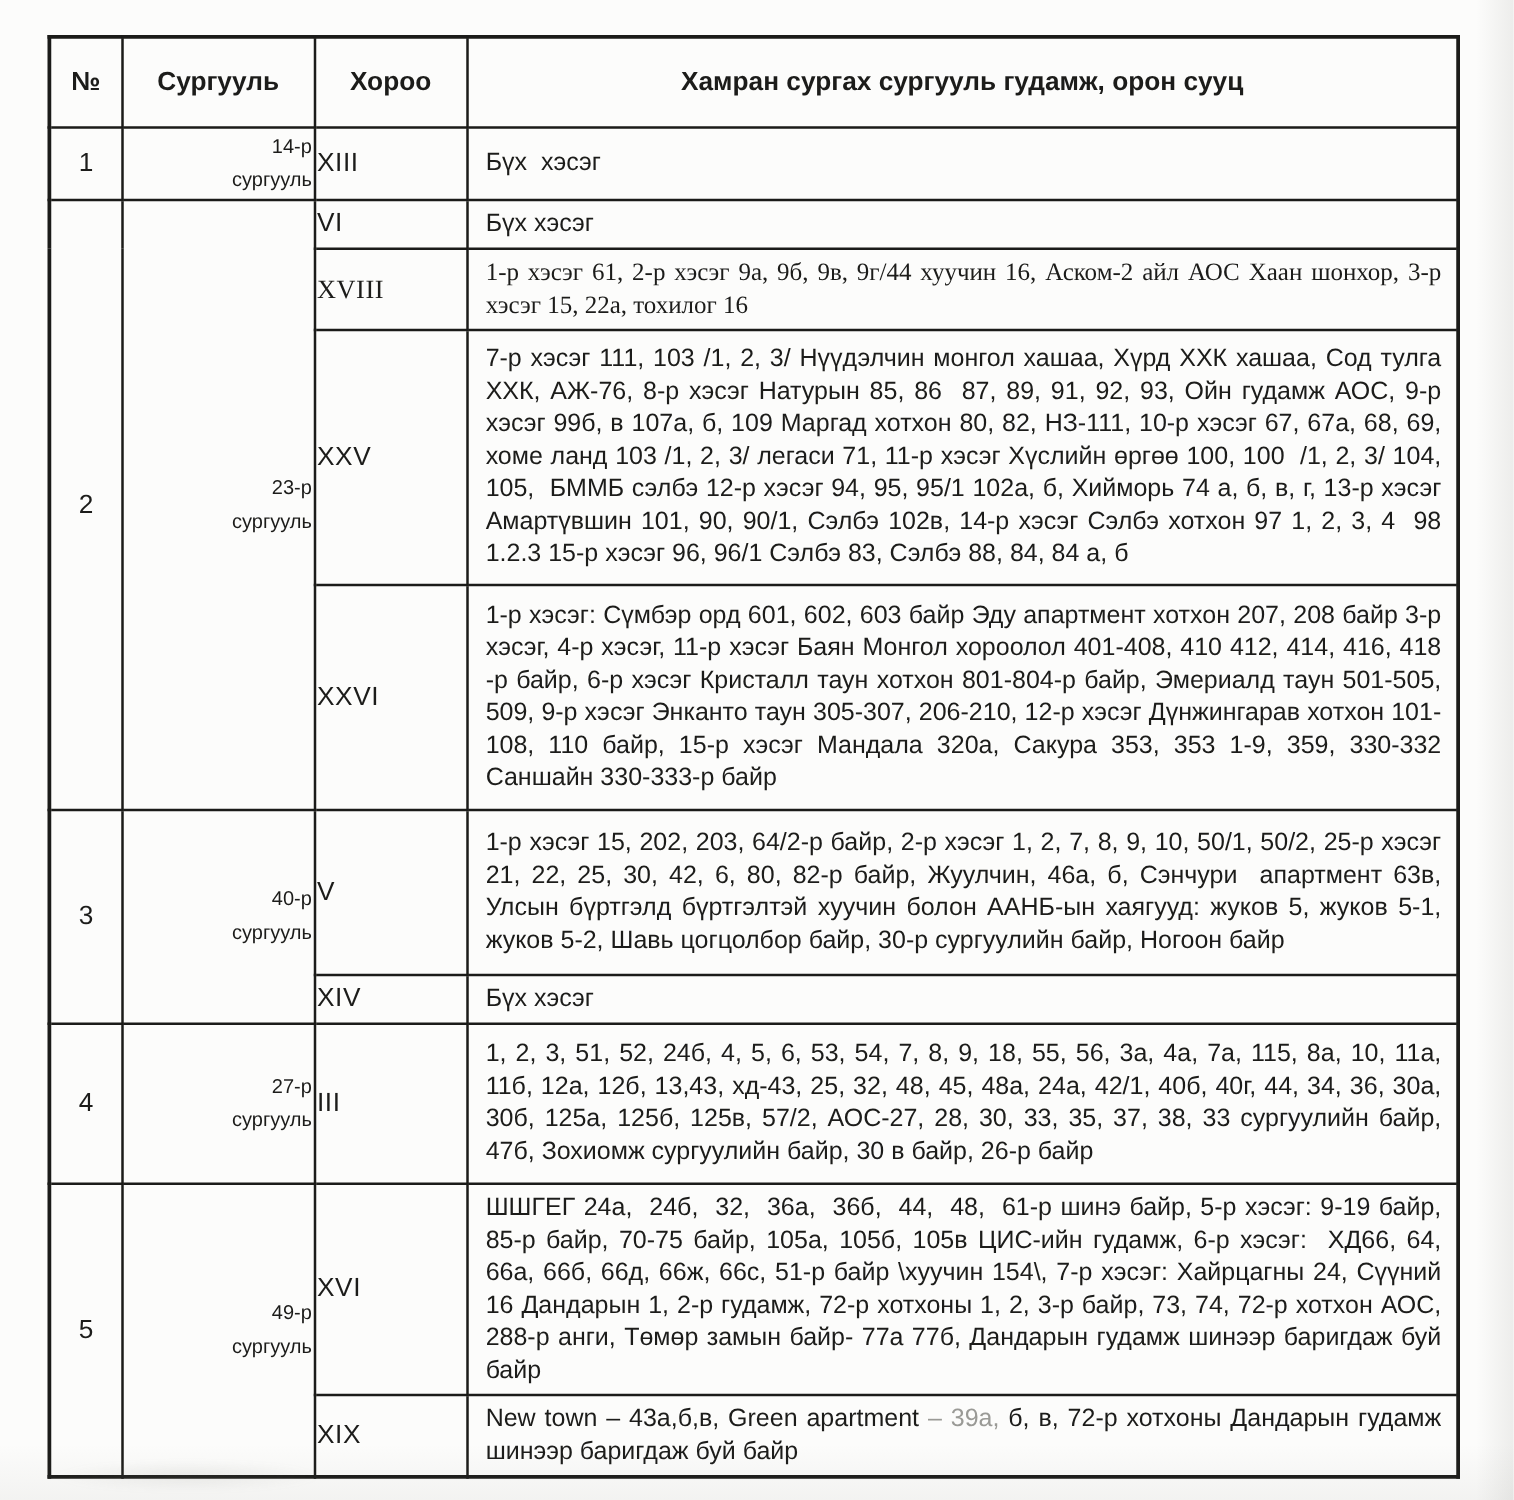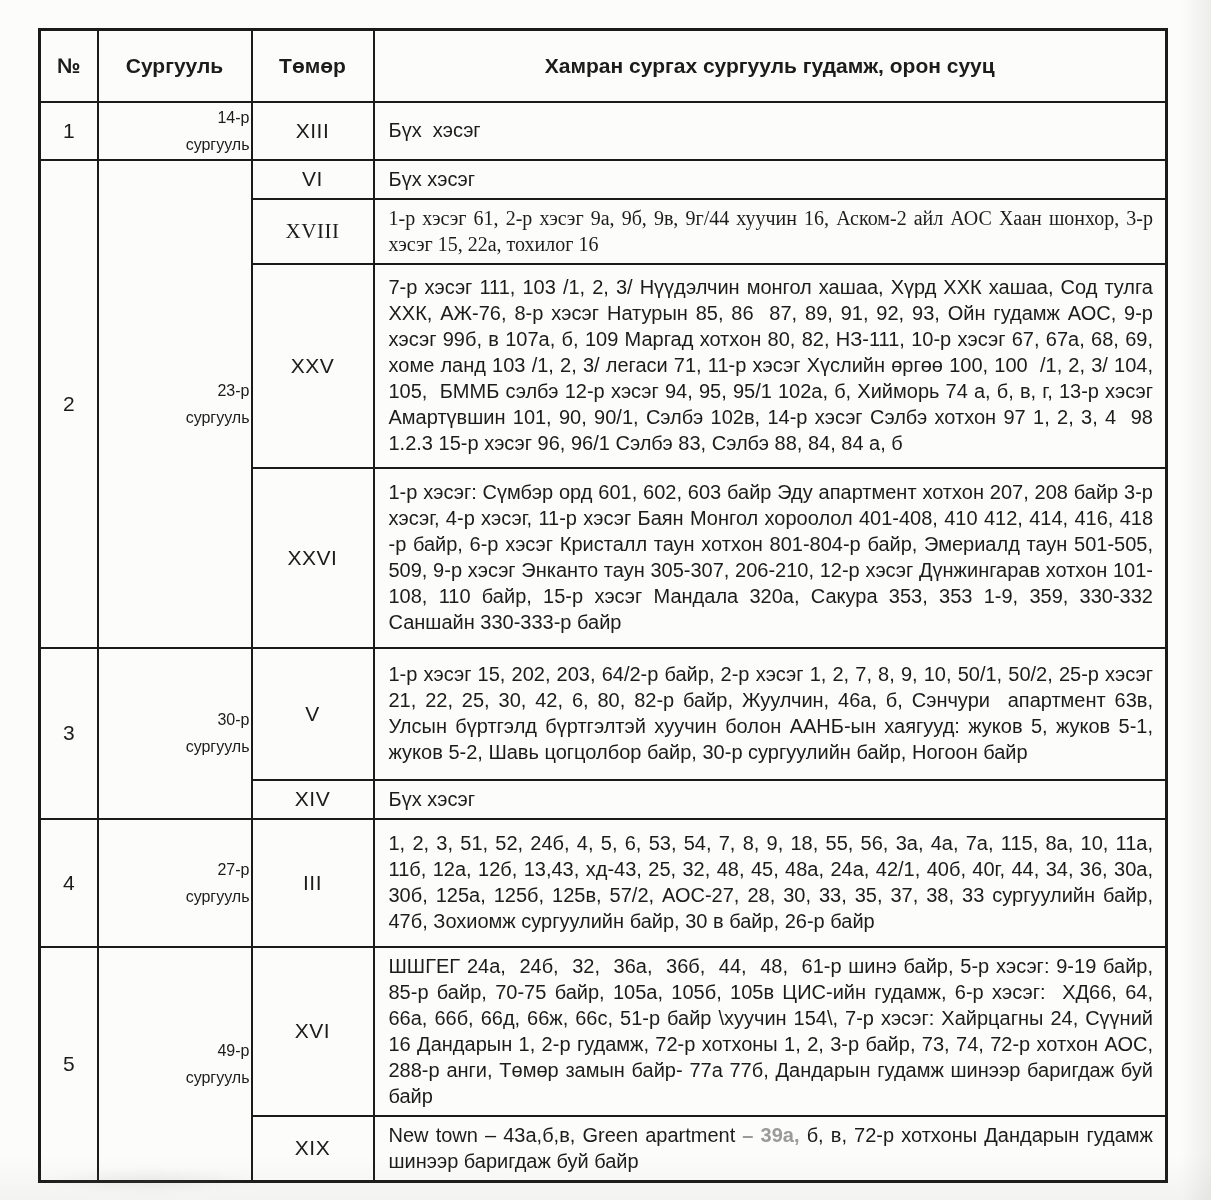--- a/index.html
+++ b/index.html
@@ -59,35 +59,34 @@
     font-size:21px;
   }
   td.school{
     text-align:right;
     vertical-align:middle;
     font-size:16px;
     line-height:27px;
     white-space:pre-line;
   }
   td.kh{
-    text-align:center;
     vertical-align:middle;
     font-size:21px;
     letter-spacing:0.5px;
   }
   td.addr{
     text-align:justify;
     vertical-align:middle;
     font-size:20px;
     line-height:26px;
     padding:5px 12px 6px 14px;
     white-space:pre-wrap;
     margin-top:32px;
   }
-  td.addr .faded{ color:var(--faded);font-weight:bold; }
+  td.addr .faded{ color:var(--faded); }
 
   tr.h-hdr  {height:72px;}
   tr.h-xiii {height:52px;}
   tr.h-vi   {height:38px;}
   tr.h-xviii{height:60px;font-family:Liberation Serif, serif;}
   tr.h-xxv  {height:204px;}
   tr.h-xxvi {height:180px;}
   tr.h-v    {height:132px;}
   tr.h-xiv  {height:38px;}
   tr.h-iii  {height:128px;}
@@ -102,21 +101,21 @@
     <col style="width:58px">
     <col style="width:154px">
     <col style="width:122px">
     <col style="width:793px">
   </colgroup>
 
   <tbody>
       <tr class="h-hdr">
     <th>№</th>
     <th>Сургууль</th>
-    <th>Төмөр</th>
+    <th>Хороо</th>
     <th>Хамран сургах сургууль гудамж, орон сууц</th>
   </tr>
 
   <tr class="h-xiii">
     <td class="num" rowspan="1">1</td>
     <td class="school" rowspan="1">14-р
 сургууль</td>
     <td class="kh">XIII</td>
     <td class="addr">Бүх  хэсэг</td>
   </tr>
@@ -136,21 +135,21 @@
     <td class="kh">XXV</td>
     <td class="addr">7-р хэсэг 111, 103 /1, 2, 3/ Нүүдэлчин монгол хашаа, Хүрд ХХК хашаа, Сод тулга ХХК, АЖ-76, 8-р хэсэг Натурын 85, 86  87, 89, 91, 92, 93, Ойн гудамж АОС, 9-р хэсэг 99б, в 107а, б, 109 Маргад хотхон 80, 82, НЗ-111, 10-р хэсэг 67, 67а, 68, 69, хоме ланд 103 /1, 2, 3/ легаси 71, 11-р хэсэг Хүслийн өргөө 100, 100  /1, 2, 3/ 104, 105,  БММБ сэлбэ 12-р хэсэг 94, 95, 95/1 102а, б, Хийморь 74 а, б, в, г, 13-р хэсэг Амартүвшин 101, 90, 90/1, Сэлбэ 102в, 14-р хэсэг Сэлбэ хотхон 97 1, 2, 3, 4  98 1.2.3 15-р хэсэг 96, 96/1 Сэлбэ 83, Сэлбэ 88, 84, 84 а, б</td>
   </tr>
   <tr class="h-xxvi">
     <td class="kh">XXVI</td>
     <td class="addr">1-р хэсэг: Сүмбэр орд 601, 602, 603 байр Эду апартмент хотхон 207, 208 байр 3-р хэсэг, 4-р хэсэг, 11-р хэсэг Баян Монгол хороолол 401-408, 410 412, 414, 416, 418 -р байр, 6-р хэсэг Кристалл таун хотхон 801-804-р байр, Эмериалд таун 501-505, 509, 9-р хэсэг Энканто таун 305-307, 206-210, 12-р хэсэг Дүнжингарав хотхон 101-108, 110 байр, 15-р хэсэг Мандала 320а, Сакура 353, 353 1-9, 359, 330-332 Саншайн 330-333-р байр</td>
   </tr>
 
   <tr class="h-v">
     <td class="num" rowspan="2">3</td>
-    <td class="school" rowspan="2">30-р
+    <td class="school" rowspan="2">40-р
 сургууль</td>
     <td class="kh">V</td>
     <td class="addr">1-р хэсэг 15, 202, 203, 64/2-р байр, 2-р хэсэг 1, 2, 7, 8, 9, 10, 50/1, 50/2, 25-р хэсэг 21, 22, 25, 30, 42, 6, 80, 82-р байр, Жуулчин, 46а, б, Сэнчури  апартмент 63в, Улсын бүртгэлд бүртгэлтэй хуучин болон ААНБ-ын хаягууд: жуков 5, жуков 5-1, жуков 5-2, Шавь цогцолбор байр, 30-р сургуулийн байр, Ногоон байр</td>
   </tr>
   <tr class="h-xiv">
     <td class="kh">XIV</td>
     <td class="addr">Бүх хэсэг</td>
   </tr>
 
   <tr class="h-iii">

